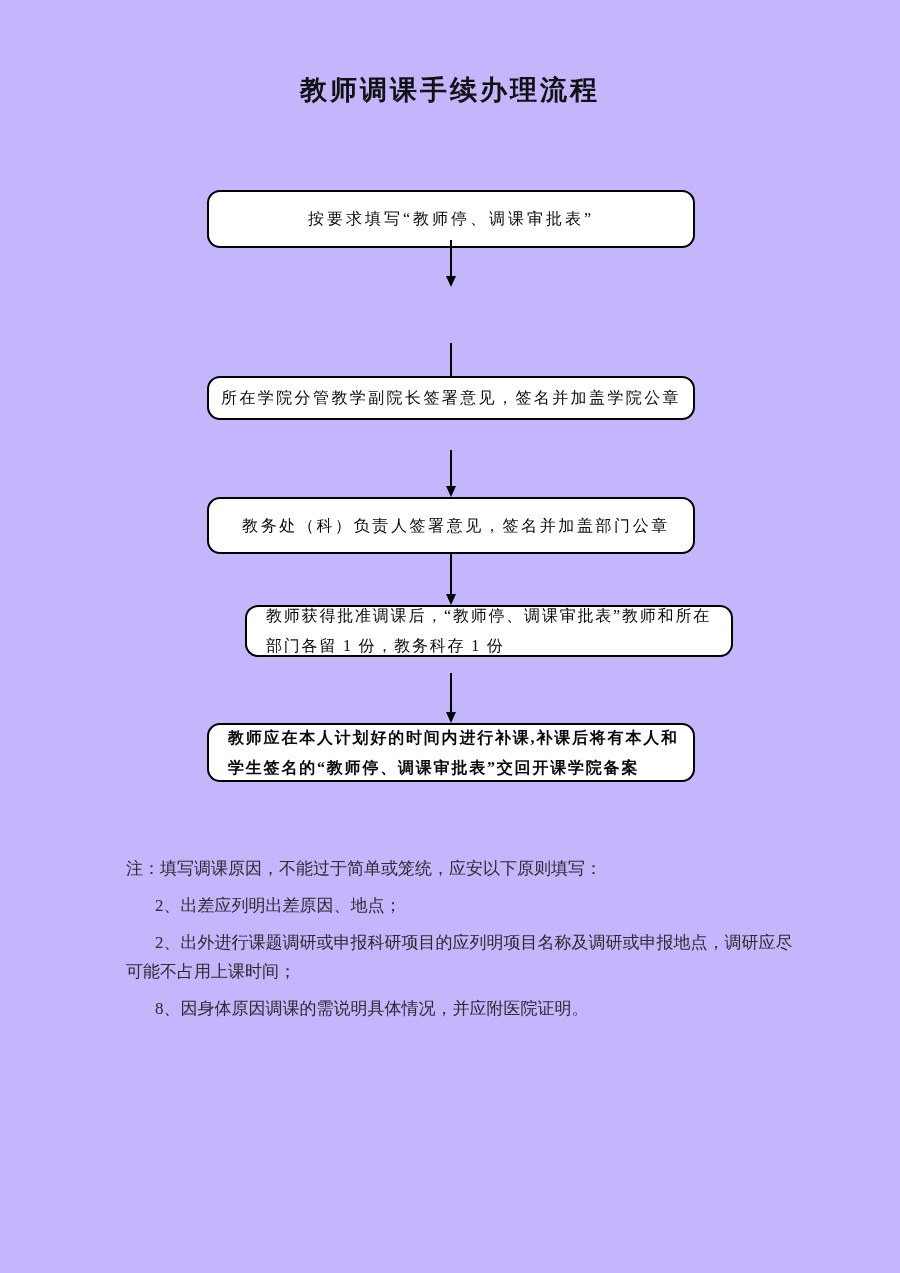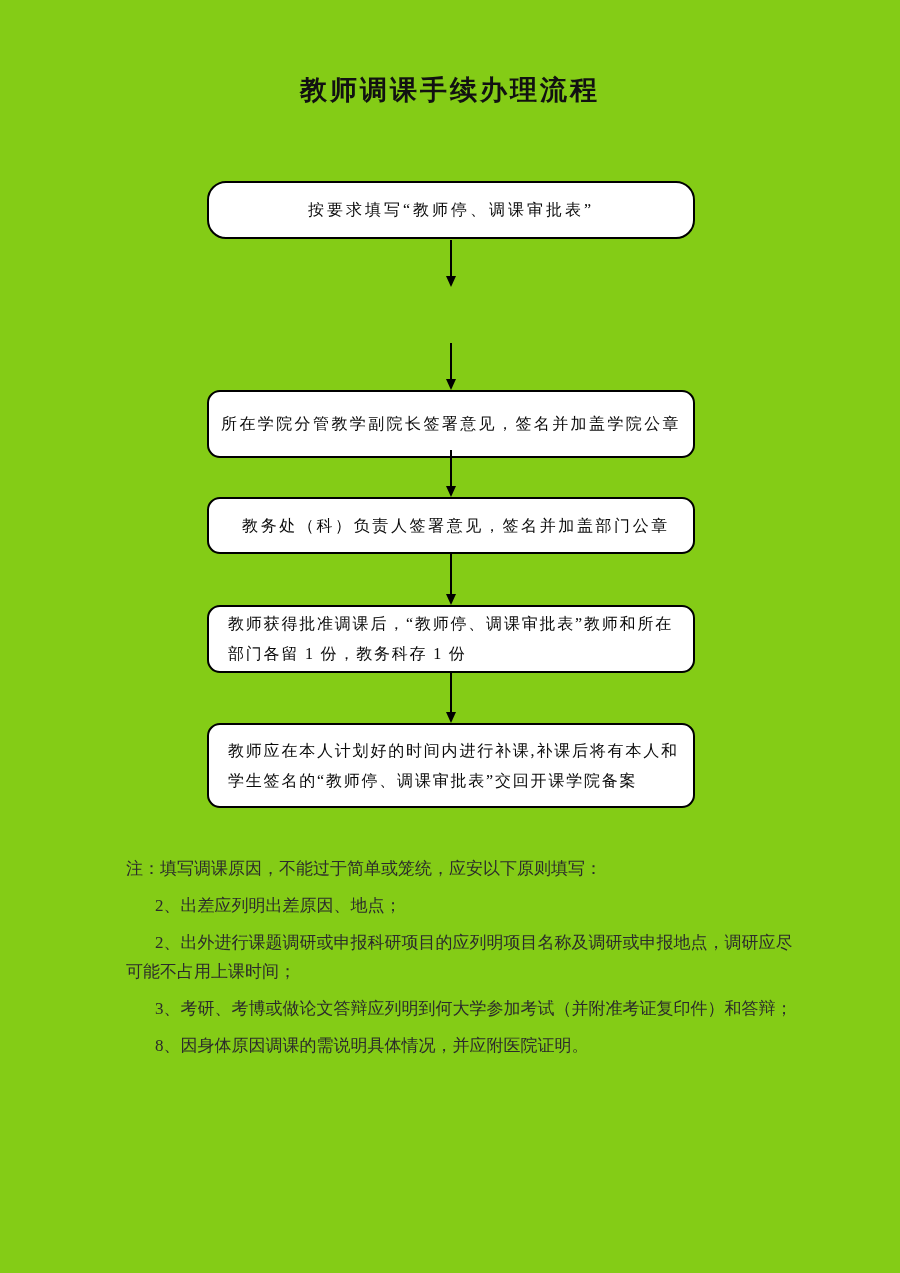--- a/index.html
+++ b/index.html
@@ -4,21 +4,21 @@
 <style>
   html, body {
     margin: 0;
     padding: 0;
     background: #ffffff;
   }
   .page {
     position: relative;
     width: 900px;
     height: 1273px;
-    background: #84cc16;
+    background: #c4b5fd;
     overflow: hidden;
     font-family: "Liberation Serif", "DejaVu Serif", serif;
     color: #000000;
   }
   
   .title {
     position: absolute;
     top: 72px;
     left: 0;
     width: 100%;
@@ -48,26 +48,26 @@
     padding: 0 10px;
     color: #0a0a0a;
   }
   .box.left {
     justify-content: flex-start;
     text-align: left;
     padding: 0 14px 0 19px;
     letter-spacing: 1.8px;
     white-space: pre-line;
   }
-  .b1 { top: 181px; height: 58px; border-radius: 19px; }
+  .b1 { top: 190px; height: 58px; }
   .b2 { top: 287px; height: 56px; }
-  .b3 { top: 390px; height: 68px; letter-spacing: 2.4px; }
+  .b3 { top: 376px; height: 44px; letter-spacing: 2.4px; }
   .b4 { top: 497px; height: 57px; letter-spacing: 2.6px; padding-left: 20px; }
-  .b5 { top: 605px; height: 68px; }
-  .b6 { top: 723px; height: 85px; }
+  .b5 { top: 605px; height: 52px; margin-left: 38px; }
+  .b6 { top: 723px; height: 59px; font-weight: bold; }
   
   .arrow {
     position: absolute;
     left: 450px;
     width: 0;
     border-left: 2px solid #000000;
   }
   .arrow::after {
     content: "";
     position: absolute;
@@ -130,17 +130,16 @@
   <div class="arrow a5"></div>
 
   <div class="box b6 left">教师应在本人计划好的时间内进行补课,补课后将有本人和
 学生签名的“教师停、调课审批表”交回开课学院备案</div>
 
   <div class="notes">
     <p class="lead">注：填写调课原因，不能过于简单或笼统，应安以下原则填写：</p>
     <p class="item">2、出差应列明出差原因、地点；</p>
     <p class="item">2、出外进行课题调研或申报科研项目的应列明项目名称及调研或申报地点，调研应尽
 可能不占用上课时间；</p>
-    <p class="item">3、考研、考博或做论文答辩应列明到何大学参加考试（并附准考证复印件）和答辩；</p>
     <p class="item">8、因身体原因调课的需说明具体情况，并应附医院证明。</p>
   </div>
 
 </div>
 
 </body></html>

